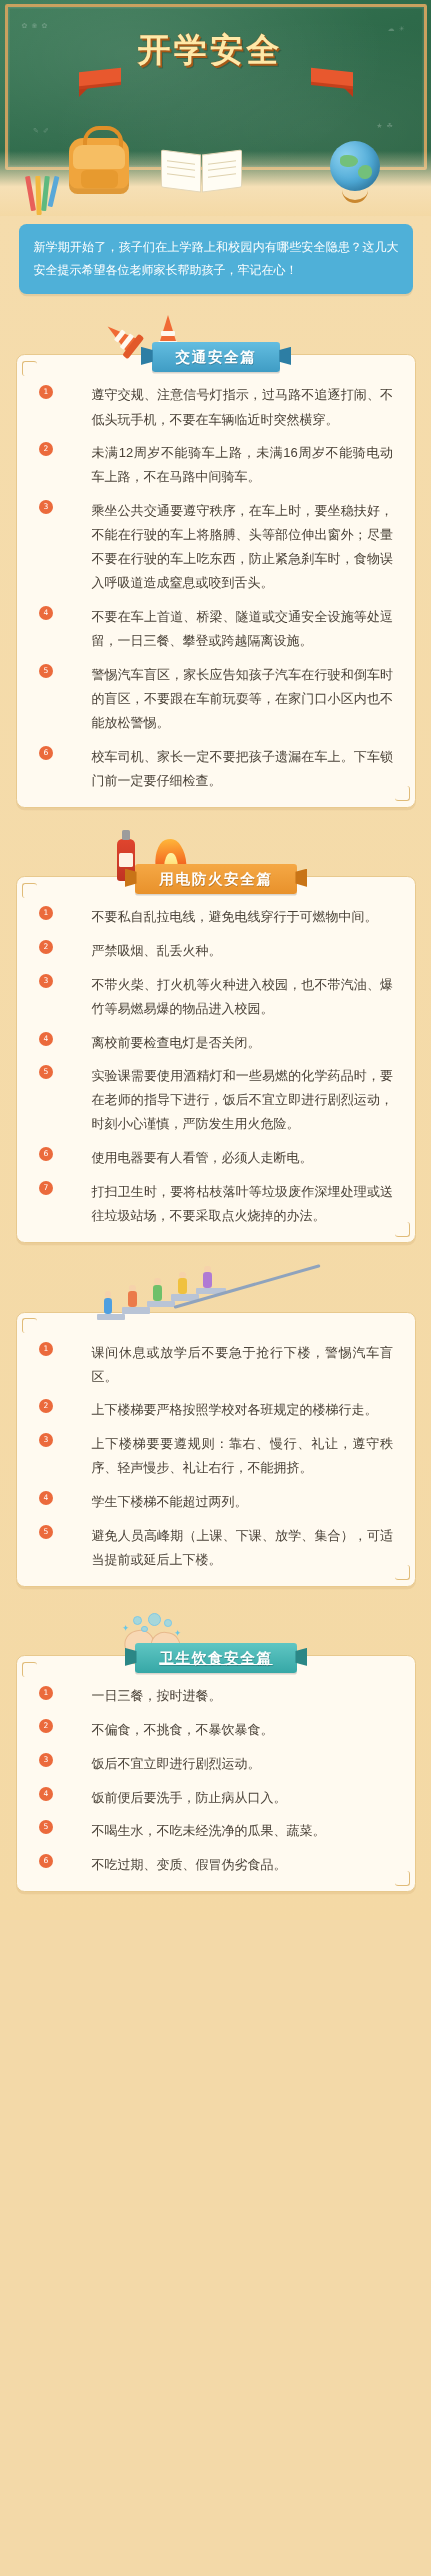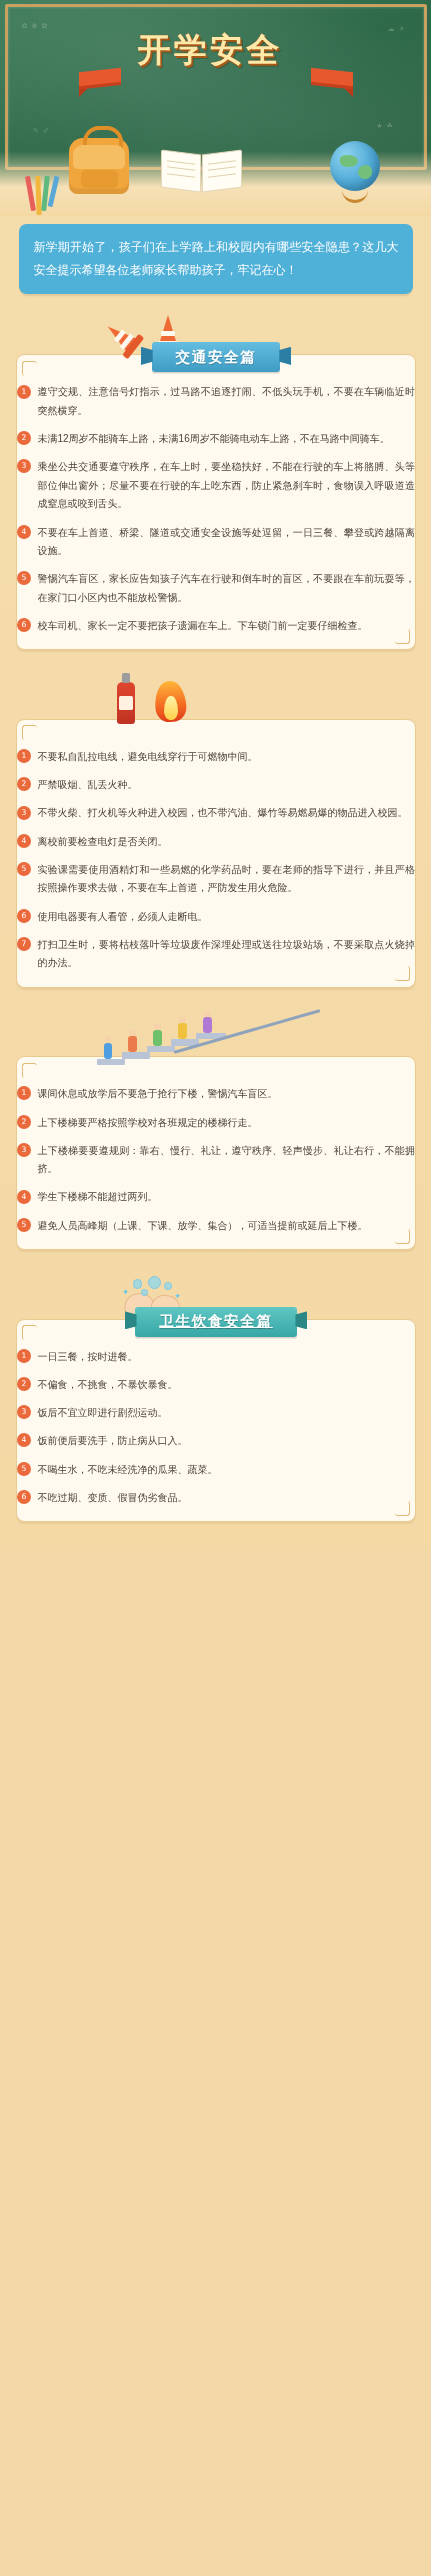--- a/index.html
+++ b/index.html
@@ -209,21 +209,21 @@
     position: relative;
     height: 59px;
     margin: 4.3px 0 -14px 0;
     z-index: 3;
   }
   .card {
     position: relative;
     background: #fffaf0;
     border: 1.1px solid #e8c98e;
     border-radius: 8.6px;
-    padding: 28px 0 14px;
+    padding: 28px 22px 14px;
     box-shadow: 0 2.2px 0 rgba(192,150,86,0.18);
   }
   .card:before, .card:after {
     content: "";
     position: absolute;
     width: 14px; height: 14px;
     border: 1.1px solid #e0bb78;
     border-radius: 3.2px;
   }
   .card:before { left: 5.4px; top: 5.4px; border-right: none; border-bottom: none; }
@@ -286,24 +286,25 @@
     color: #fff;
     font-size: 7.6px;
     line-height: 14px;
     text-align: center;
     margin-right: 6.5px;
     margin-top: 1.1px;
     font-family: "DejaVu Sans", sans-serif;
   }
   .txt {
     flex: 1;
-    font-size: 10px;
+    font-size: 13px;
     line-height: 1.85;
     color: #4a4238;
     text-align: justify;
+    margin-left: 32px;
   }
   .cone-fallen {
     position: absolute; left: 92px; top: 9.7px;
     width: 31px; height: 41px;
     transform: rotate(-52deg);
   }
   .cone-up {
     position: absolute; left: 135px; top: 5.4px;
     width: 33px; height: 46px;
   }
@@ -505,39 +506,42 @@
       <div class="ext">
         <div class="ext-label"></div>
       </div>
       <div class="flame">
         <div class="flame-outer"></div>
         <div class="flame-inner"></div>
       </div>
     </div>
 
     <div class="card b-orange">
+      <div class="banner">
+        <span class="banner-body">用电防火安全篇</span>
+      </div>
       <div class="item">
           <div class="num">1</div>
           <div class="txt">不要私自乱拉电线，避免电线穿行于可燃物中间。</div>
         </div>
       <div class="item">
           <div class="num">2</div>
           <div class="txt">严禁吸烟、乱丢火种。</div>
         </div>
       <div class="item">
           <div class="num">3</div>
           <div class="txt">不带火柴、打火机等火种进入校园，也不带汽油、爆竹等易燃易爆的物品进入校园。</div>
         </div>
       <div class="item">
           <div class="num">4</div>
           <div class="txt">离校前要检查电灯是否关闭。</div>
         </div>
       <div class="item">
           <div class="num">5</div>
-          <div class="txt">实验课需要使用酒精灯和一些易燃的化学药品时，要在老师的指导下进行，并且严格按照操作要求去做，不要在车上首道，严防发生用火危险。</div>
+          <div class="txt">实验课需要使用酒精灯和一些易燃的化学药品时，要在老师的指导下进行，饭后不宜立即进行剧烈运动，时刻小心谨慎，严防发生用火危险。</div>
         </div>
       <div class="item">
           <div class="num">6</div>
           <div class="txt">使用电器要有人看管，必须人走断电。</div>
         </div>
       <div class="item">
           <div class="num">7</div>
           <div class="txt">打扫卫生时，要将枯枝落叶等垃圾废作深埋处理或送往垃圾站场，不要采取点火烧掉的办法。</div>
         </div>
     </div>

